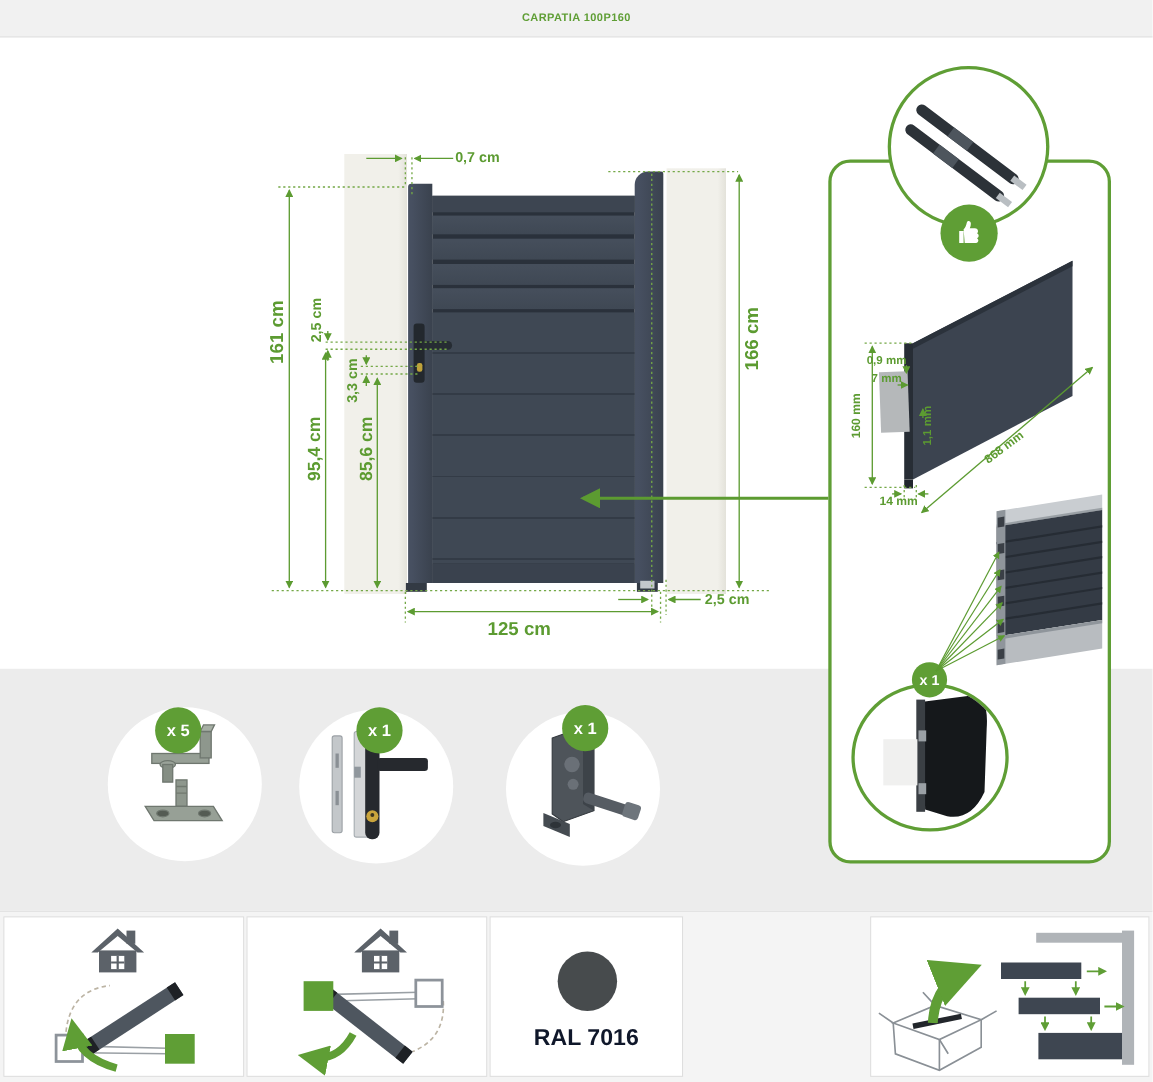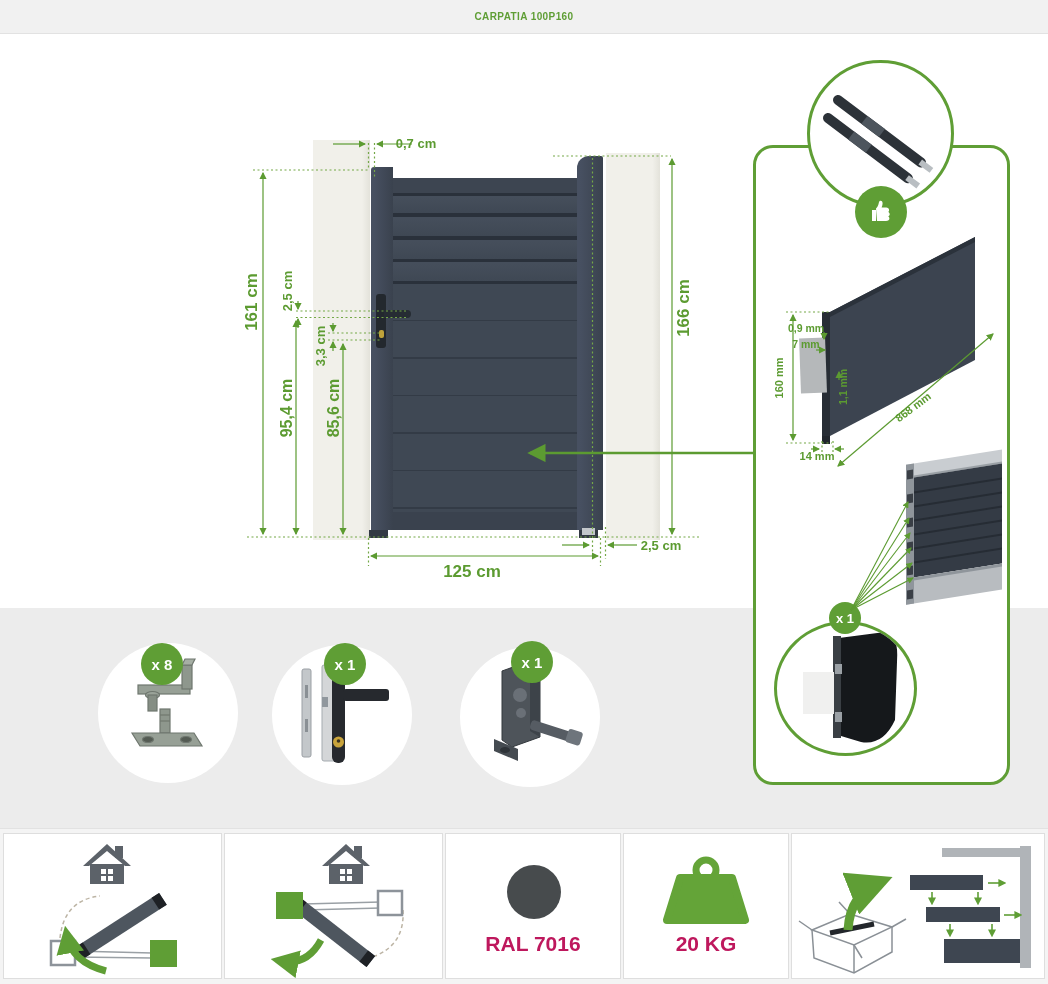--- a/index.html
+++ b/index.html
@@ -37,21 +37,21 @@
       background:#fff;border:3px solid #5f9e35;box-sizing:border-box;z-index:4;}
   .thumbcircle{left:855px;top:186px;width:52px;height:52px;border-radius:50%;
       background:#5f9e35;z-index:6;display:flex;align-items:center;justify-content:center;}
   .bigcircle{left:774px;top:621px;width:143px;height:135px;border-radius:50%;
       background:#fff;border:3px solid #5f9e35;box-sizing:border-box;z-index:4;overflow:hidden;}
   
   .badge{position:absolute;border-radius:50%;background:#5f9e35;color:#fff;font-weight:bold;
       display:flex;align-items:center;justify-content:center;z-index:8;}
   
   .hwcircle{position:absolute;width:140px;height:140px;border-radius:50%;background:#fff;z-index:2;}
-  .spec-label{position:absolute;left:0;width:100%;text-align:center;color:#be185d;
+  .spec-label{position:absolute;left:0;width:100%;text-align:center;color:#0f172a;
       font-weight:bold;font-size:21px;}
   svg{display:block;}
   .overlay{left:0;top:0;z-index:20;pointer-events:none;}
 </style>
 </head>
 <body>
 
 <div id="canvas">
 
   <div class="abs header">
@@ -170,21 +170,21 @@
         <rect x="62" y="66" width="10" height="24" fill="#8e978d"></rect>
         <line x1="62" y1="72" x2="72" y2="72" stroke="#70786f"></line>
         <line x1="62" y1="78" x2="72" y2="78" stroke="#70786f"></line>
         <polygon points="34,90 96,90 104,103 42,103" fill="#97a096"></polygon>
         <ellipse cx="50" cy="96.5" rx="5.5" ry="3" fill="#545b53"></ellipse>
         <ellipse cx="88" cy="96.5" rx="5.5" ry="3" fill="#545b53"></ellipse>
       </g>
     </svg>
   </div>
   <div class="badge" style="left:141px;top:643px;width:42px;height:42px;font-size:15px;">
-    <span>x 8</span>
+    <span>x 5</span>
   </div>
 
   <div class="hwcircle" style="left:272px;top:645px;">
     <svg width="140" height="140" viewBox="0 0 140 140">
       <rect x="30" y="24" width="9" height="88" rx="2" fill="#c3c7ca" stroke="#9ba0a5"></rect>
       <rect x="33" y="40" width="3" height="13" fill="#8a9095"></rect>
       <rect x="33" y="74" width="3" height="13" fill="#8a9095"></rect>
       <rect x="50" y="20" width="13" height="96" rx="2" fill="#d4d6d8" stroke="#a5abb0"></rect>
       <rect x="50" y="52" width="6" height="10" fill="#90979d"></rect>
       <rect x="60" y="16" width="13" height="102" rx="6" fill="#26292e"></rect>
@@ -273,27 +273,20 @@
         <rect x="153" y="57" width="24" height="24" fill="#fff" stroke="#8d939a" stroke-width="2.5"></rect>
         <path d="M96,106 Q82,132 56,127" fill="none" stroke="#5f9e35" stroke-width="7" marker-end="url(#m2)"></path>
       </svg>
     </div>
 
     <div class="cell" style="left:445px;width:176px;">
       <div class="abs" style="left:61px;top:31px;width:54px;height:54px;border-radius:50%;background:#474b4d;"></div>
       <div class="spec-label" style="top:98px;">RAL 7016</div>
     </div>
 
-    <div class="cell" style="left:623px;width:166px;">
-      <svg width="164" height="144" viewBox="0 0 164 144">
-        <circle cx="82" cy="36" r="10" fill="none" stroke="#64a438" stroke-width="7"></circle>
-        <path d="M56,44 L108,44 L121,86 L43,86 Z" fill="#64a438" stroke="#64a438" stroke-width="8" stroke-linejoin="round"></path>
-      </svg>
-      <div class="spec-label" style="top:98px;">20 KG</div>
-    </div>
 
     <div class="cell" style="left:791px;width:254px;">
       <svg width="252" height="144" viewBox="0 0 252 144">
         <defs>
           <marker id="m5" markerWidth="5" markerHeight="5" refX="3.5" refY="2.5" orient="auto">
             <path d="M0,0 L5,2.5 L0,5 z" fill="#5f9e35"></path>
           </marker>
         </defs>
 
         <rect x="150" y="14" width="88" height="9" fill="#b0b4b8"></rect>
@@ -378,21 +371,21 @@
       <path d="M851,610 L908,502" marker-end="url(#ar)"></path>
       <path d="M851,610 L909,518" marker-end="url(#ar)"></path>
       <path d="M851,610 L910,533" marker-end="url(#ar)"></path>
       <path d="M851,610 L911,548" marker-end="url(#ar)"></path>
       <path d="M851,610 L912,563" marker-end="url(#ar)"></path>
       <path d="M851,610 L913,578" marker-end="url(#ar)"></path>
     </g>
     <path d="M753,453 H530" stroke="#5c9b31" stroke-width="2.6" fill="none" marker-end="url(#arbig)"></path>
   </svg>
 
-  <div class="lbl sz13" style="left:416px;top:143px;">0,7 cm</div>
+  <div class="lbl sz13" style="left:434px;top:143px;">0,7 cm</div>
   <div class="lbl v sz17" style="left:252px;top:302px;">161 cm</div>
   <div class="lbl v sz13" style="left:287px;top:291px;">2,5 cm</div>
   <div class="lbl v sz13" style="left:320px;top:346px;">3,3 cm</div>
   <div class="lbl v sz16" style="left:287px;top:408px;">95,4 cm</div>
   <div class="lbl v sz16" style="left:334px;top:408px;">85,6 cm</div>
   <div class="lbl v sz17" style="left:684px;top:308px;">166 cm</div>
   <div class="lbl sz17" style="left:472px;top:572px;">125 cm</div>
   <div class="lbl sz13" style="left:661px;top:545px;">2,5 cm</div>
 
   <div class="lbl sz10" style="left:806px;top:328px;">0,9 mm</div>

